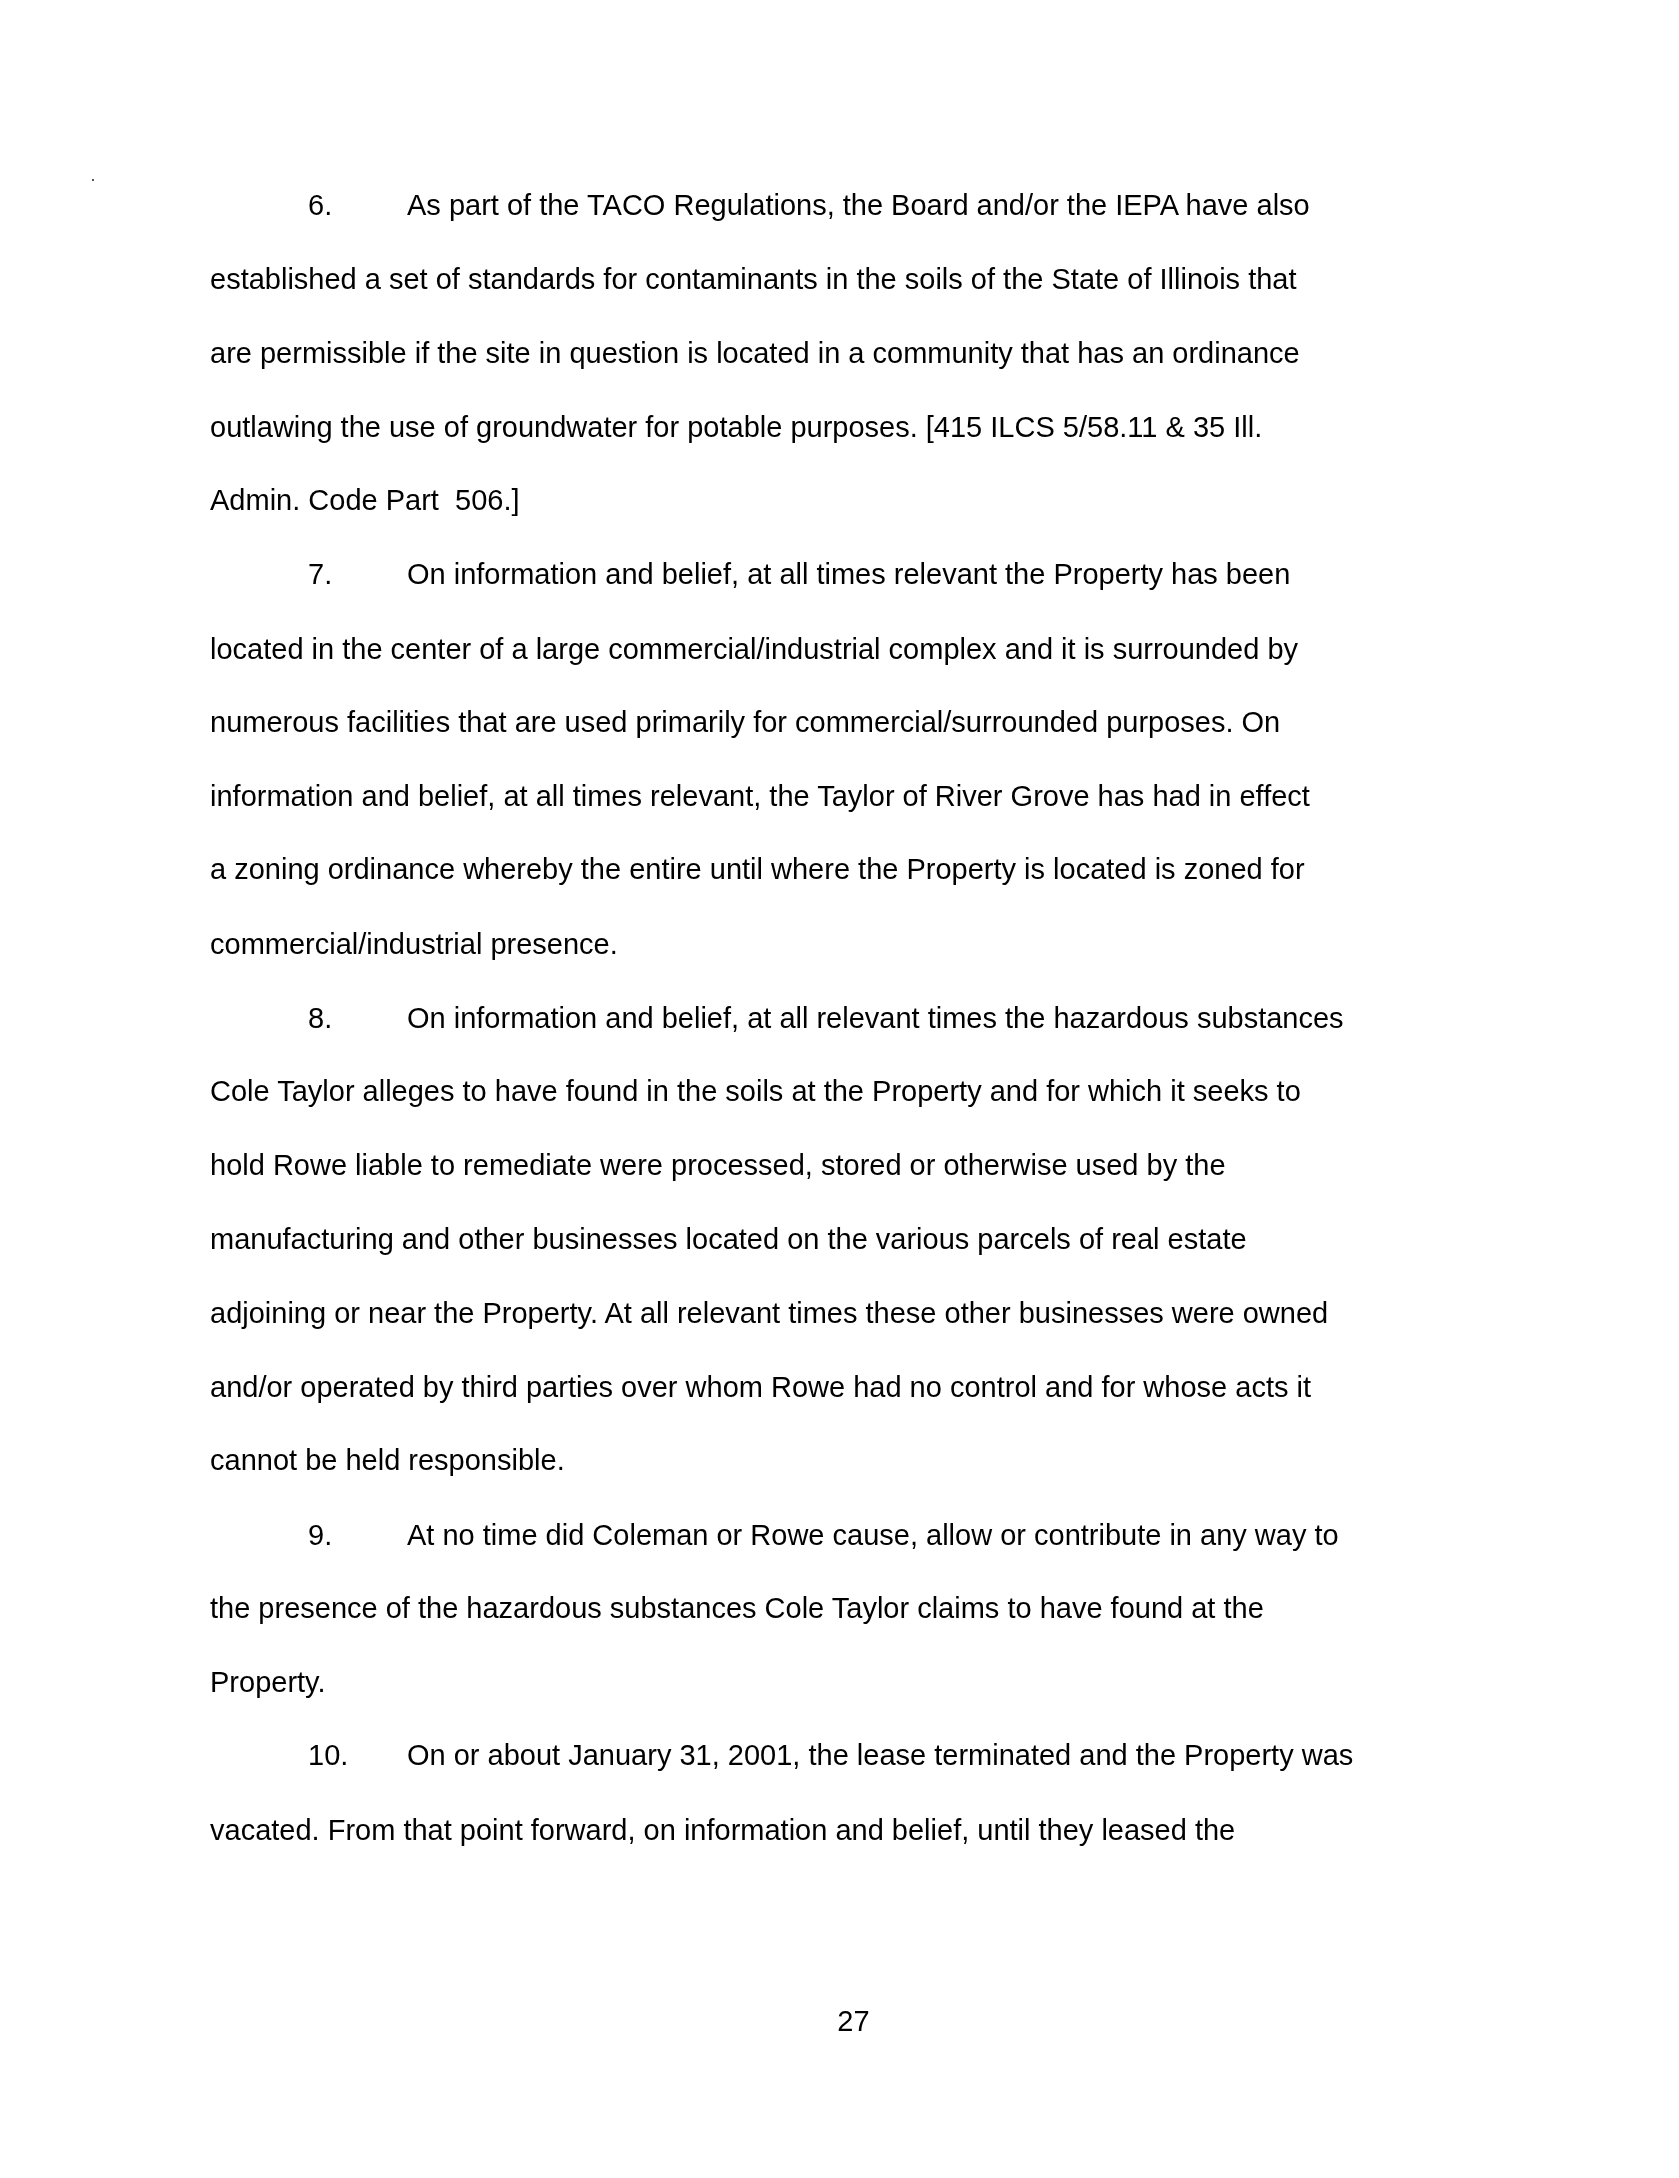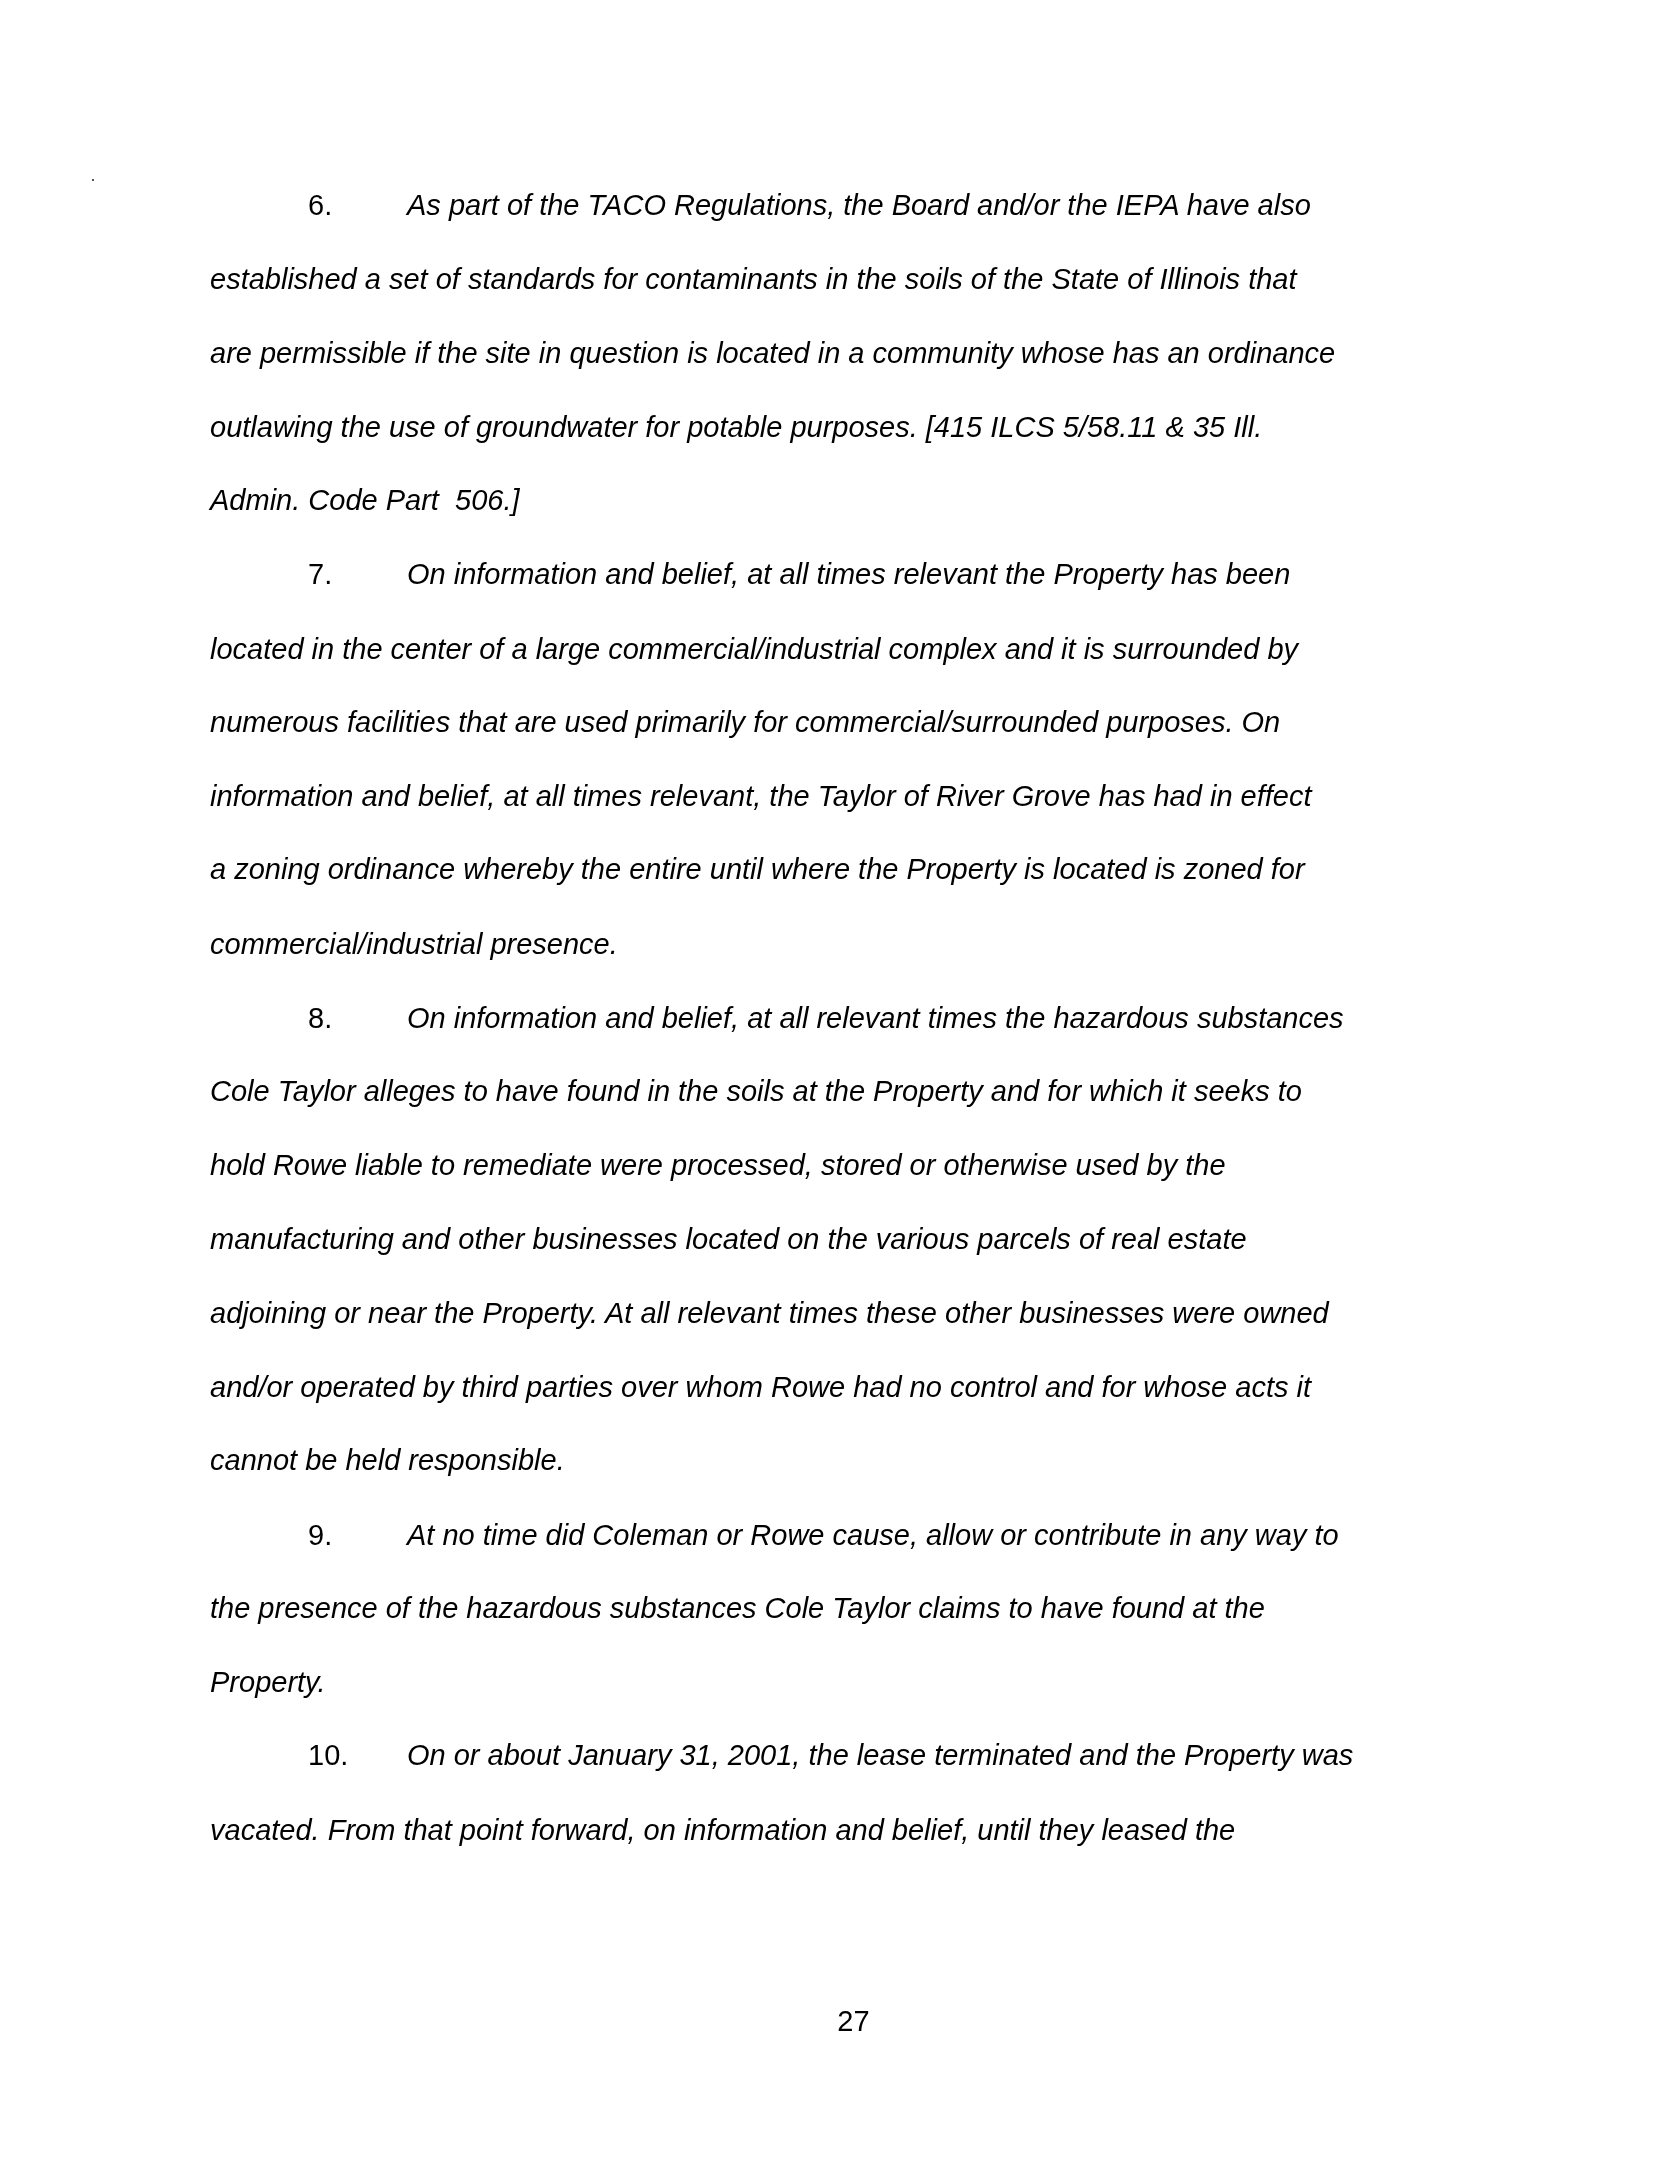--- a/index.html
+++ b/index.html
@@ -6,41 +6,40 @@
   body { width: 1679px; height: 2178px; position: relative; overflow: hidden; }
   .page { position: absolute; left: 0; top: 0; width: 1679px; height: 2178px; background: #ffffff; }
   .line {
     position: absolute;
     left: 210px;
     font-family: "Liberation Sans", sans-serif;
     font-size: 29px;
     line-height: 34px;
     color: #000000;
     white-space: pre;
-    font-style: italic;
   }
   .num { position: absolute; left: 308px; font-family: "Liberation Sans", sans-serif; font-size: 29px; line-height: 34px; color: #000; }
   .first { left: 407px; }
   .pagenum {
     position: absolute; left: 0; width: 1707px; text-align: center;
     font-family: "Liberation Sans", sans-serif; font-size: 29px; line-height: 34px; color: #000;
   }
   .speck { position: absolute; left: 92px; top: 179px; width: 2px; height: 2px; background: #555; }
 </style>
 </head>
 <body>
 
 <div class="page">
   <div class="speck"></div>
 
   <div>
     <span class="num" style="top:188px">6.</span>
     <span class="line first" style="top:188px">As part of the TACO Regulations, the Board and/or the IEPA have also</span>
     <span class="line" style="top:262px">established a set of standards for contaminants in the soils of the State of Illinois that</span>
-    <span class="line" style="top:336px">are permissible if the site in question is located in a community whose has an ordinance</span>
+    <span class="line" style="top:336px">are permissible if the site in question is located in a community that has an ordinance</span>
     <span class="line" style="top:410px">outlawing the use of groundwater for potable purposes. [415 ILCS 5/58.11 &amp; 35 Ill.</span>
     <span class="line" style="top:483px">Admin. Code Part  506.]</span>
   </div>
 
   <div>
     <span class="num" style="top:557px">7.</span>
     <span class="line first" style="top:557px">On information and belief, at all times relevant the Property has been</span>
     <span class="line" style="top:632px">located in the center of a large commercial/industrial complex and it is surrounded by</span>
     <span class="line" style="top:705px">numerous facilities that are used primarily for commercial/surrounded purposes. On</span>
     <span class="line" style="top:779px">information and belief, at all times relevant, the Taylor of River Grove has had in effect</span>

